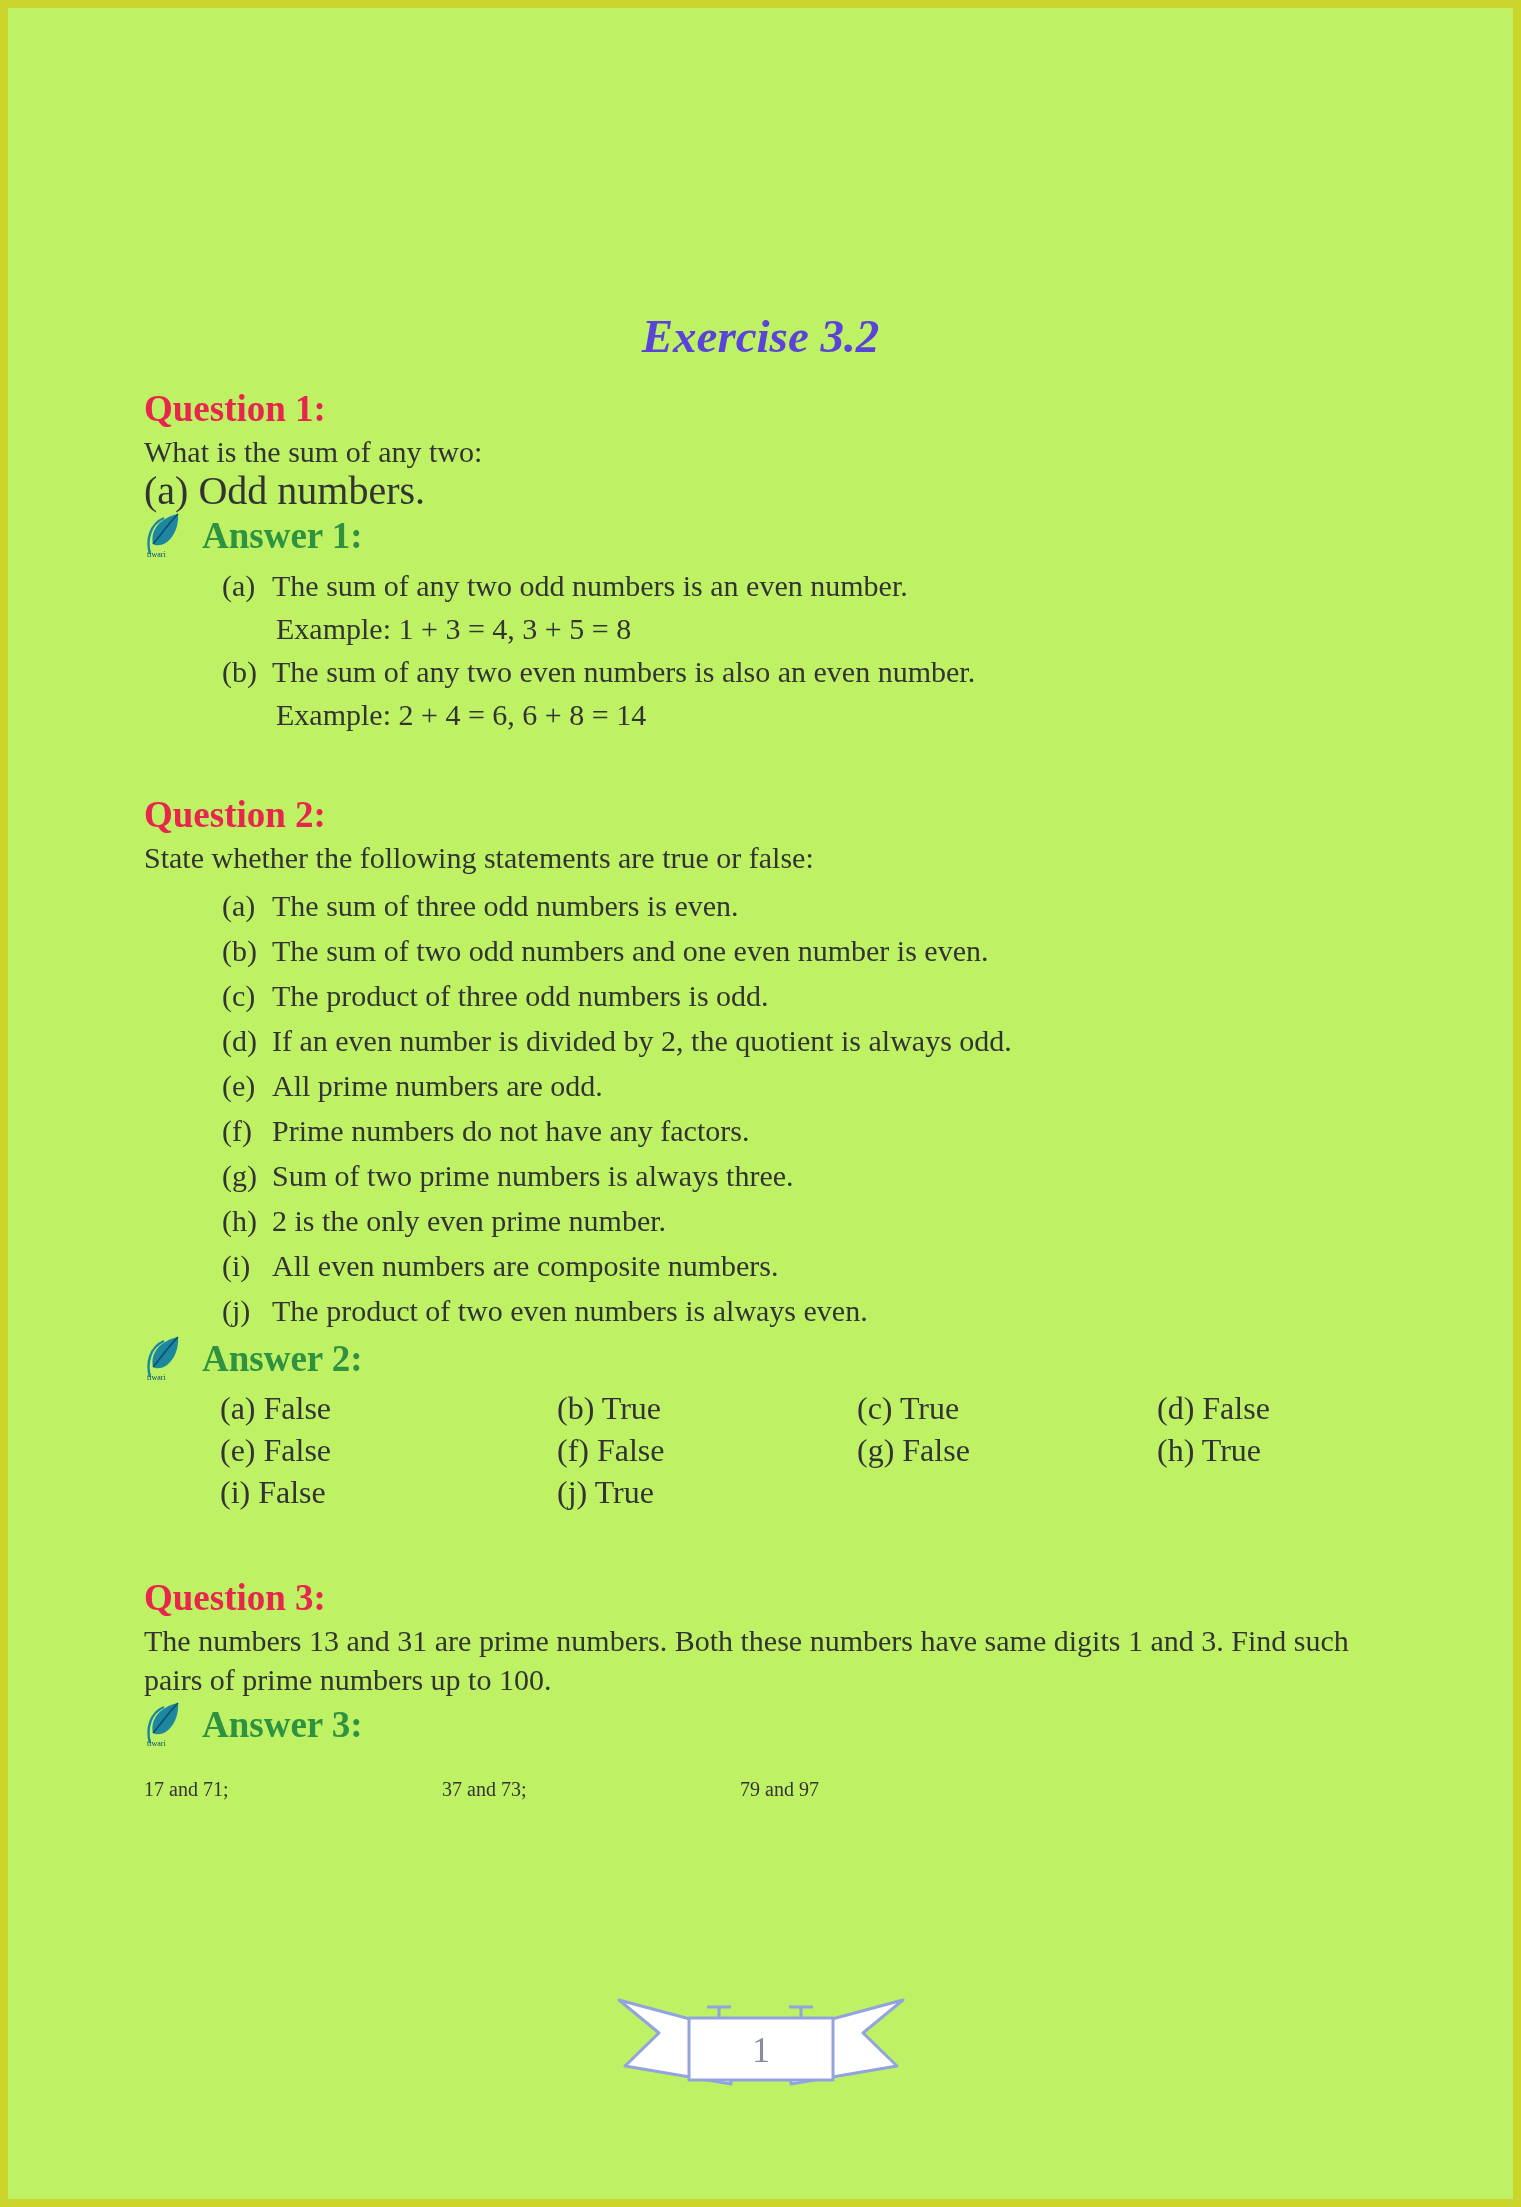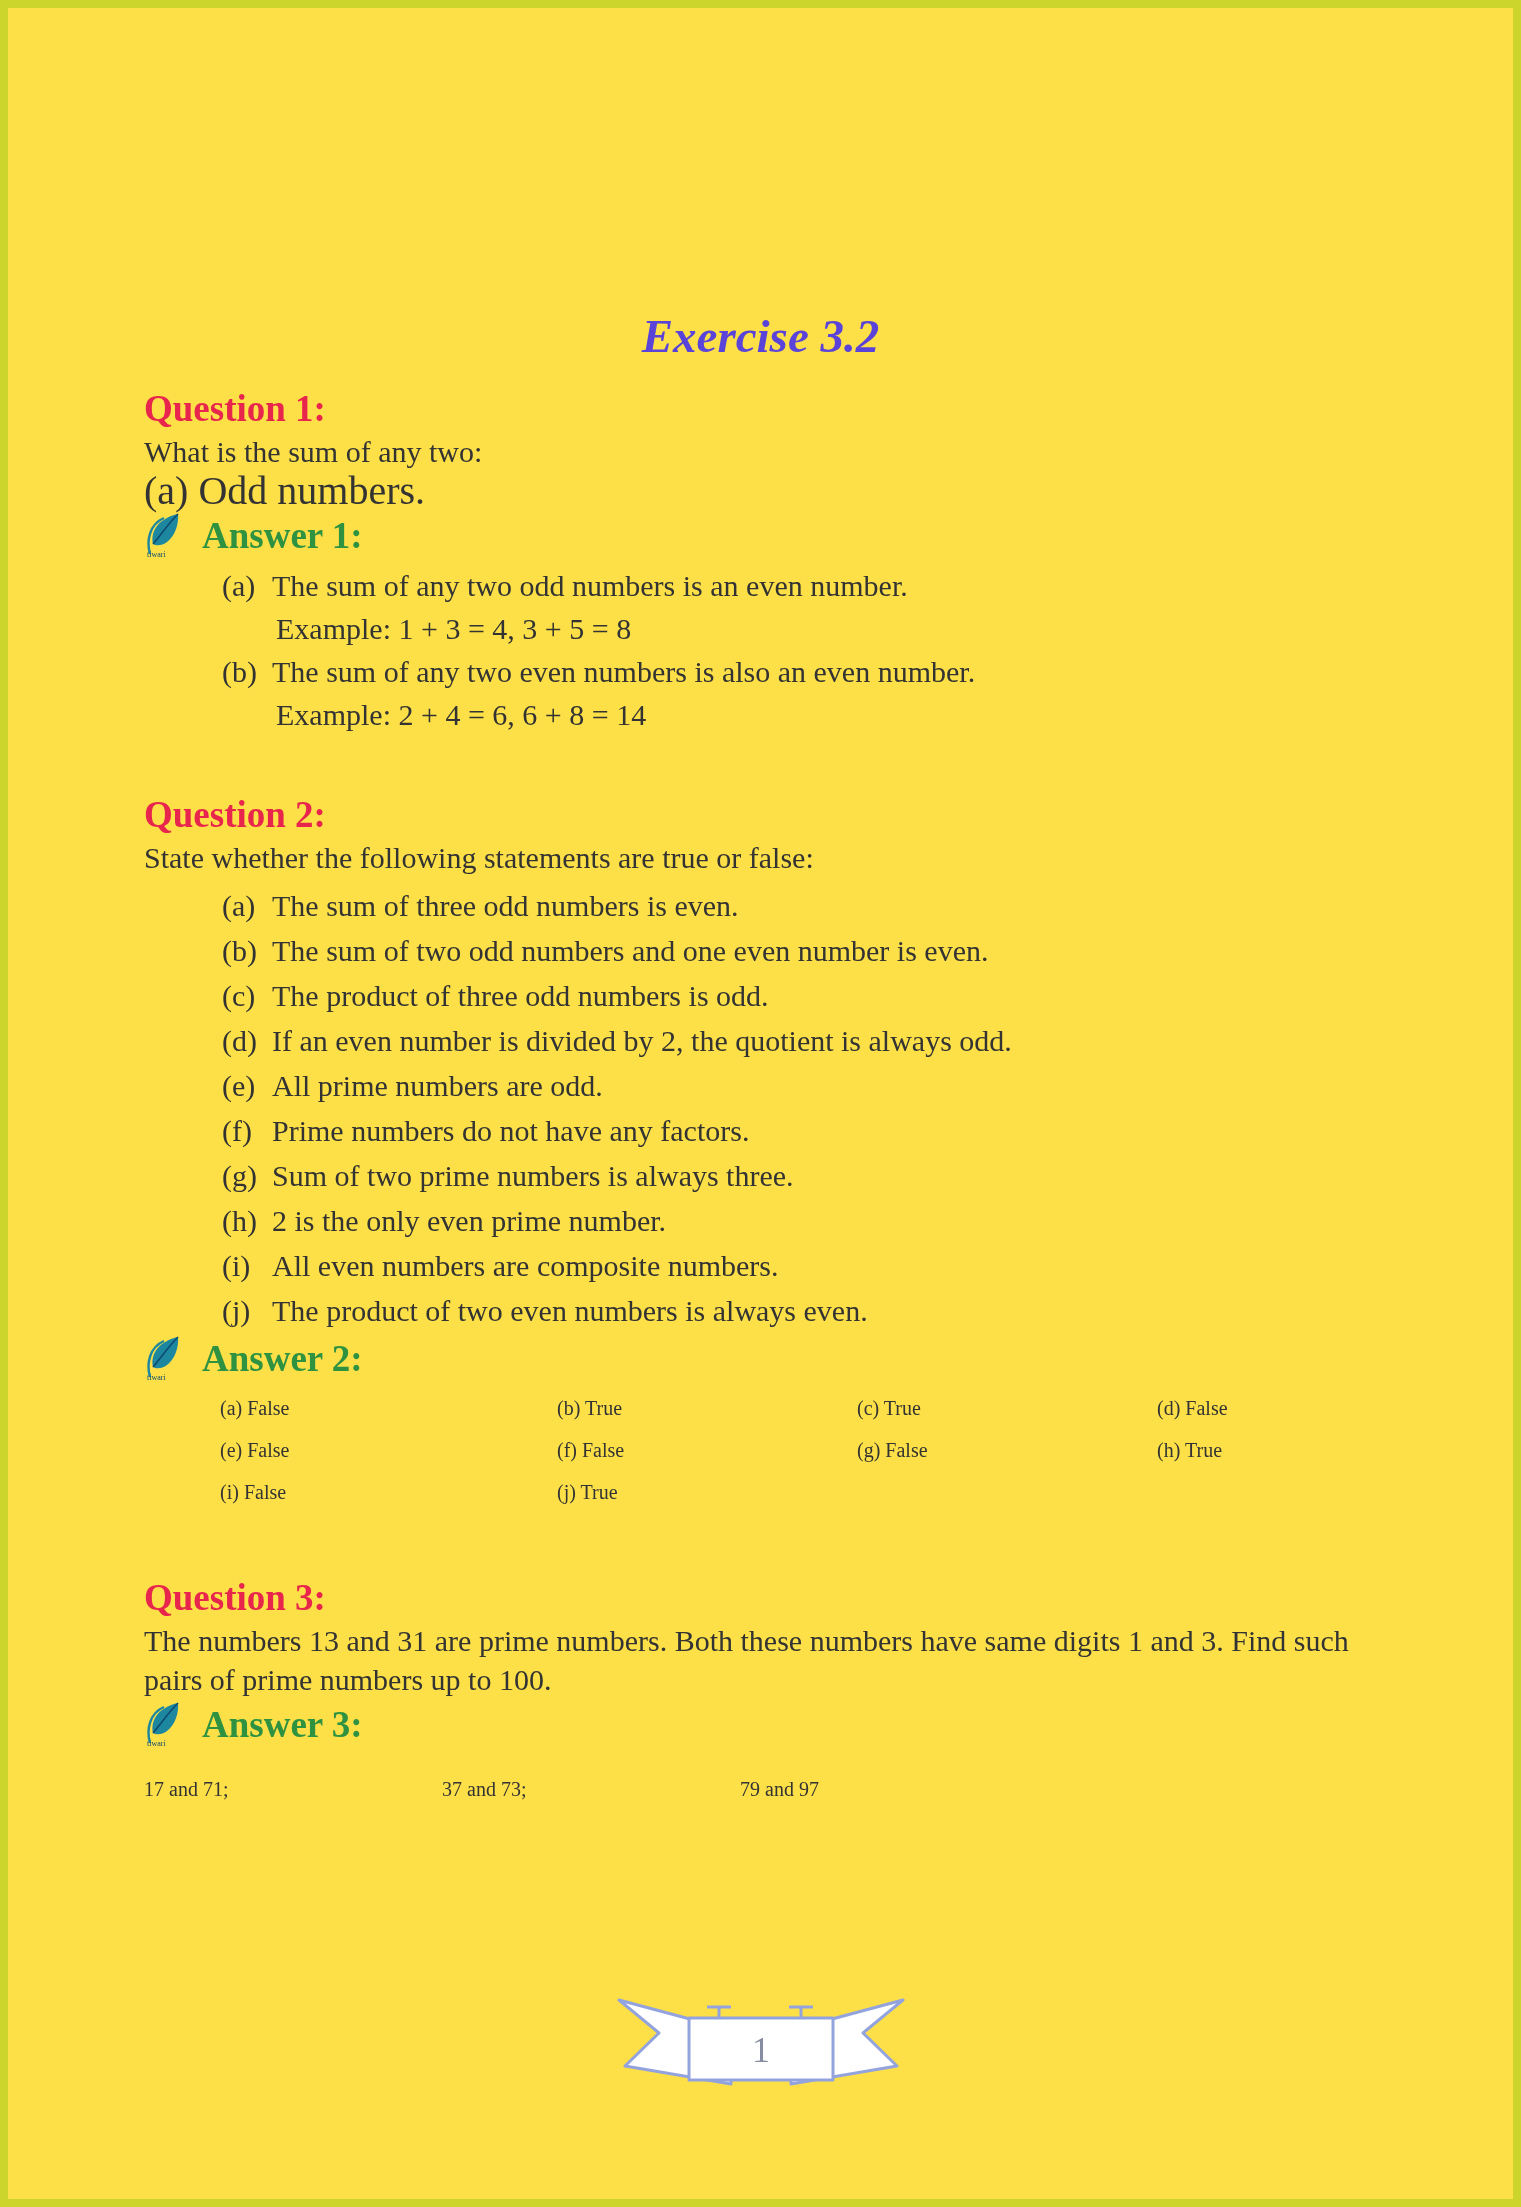--- a/index.html
+++ b/index.html
@@ -2,21 +2,21 @@
 <html style="--frame: #ccd52b; --title: #5a43d8; --question: #e8254c; --answer: #2e9241; --body: #333333; --ribbon: #93a3de; --ribbon_text: #868da1; --leaf: #1d87a0; --leaf_dark: #0c4a6e;"><head>
 <meta charset="utf-8">
 <style>
   :root{
     --frame:#ccd52b; --title:#5a43d8; --question:#e8254c; --answer:#2e9241;
     --body:#333333; --ribbon:#93a3de; --ribbon_text:#868da1; --leaf:#1d87a0; --leaf_dark:#0c4a6e;
   }
   html,body{margin:0;padding:0;background:#ffffff;}
   .page{
     width:1521px;height:2207px;box-sizing:border-box;position:relative;overflow:hidden;
-    border:8px solid var(--frame);background:#fde047;
+    border:8px solid var(--frame);background:#bef264;
     font-family:"Liberation Serif","DejaVu Serif",serif;color:var(--body);
   }
   .content{padding:0 136px;}
   .doc-title{
     margin:0;padding-top:300px;text-align:center;
     font-size:47px;line-height:56px;font-weight:bold;font-style:italic;color:var(--title);
   }
   .q-heading{
     margin:0;font-size:37px;line-height:46px;font-weight:bold;color:var(--question);
   }
@@ -31,21 +31,21 @@
   .ans-items{margin-left:78px;margin-top:4px;}
   .ans-line{margin:0;font-size:30px;line-height:43px;}
   .ans-label{display:inline-block;width:50px;}
   .ans-example{margin-left:54px;}
   .statements{margin-left:78px;margin-top:6px;font-family:Liberation Serif, serif;}
   .statement{margin:0;font-size:30px;line-height:45px;}
   .st-label{display:inline-block;width:50px;}
   .tf-grid{
     margin-left:76px;margin-top:4px;display:grid;
     grid-template-columns:337px 300px 300px 1fr;
-    font-size:20px;line-height:42px;
+    font-size:32px;line-height:42px;
   }
   .pairs{font-size:20px;line-height:40px;}
   .pair{display:inline-block;width:298px;}
   .ribbon{position:absolute;top:1988px;left:50%;transform:translateX(-50%);width:300px;height:95px;}
   .ribbon svg{display:block;}
 </style>
 </head>
 <body>
 
 <div class="page">

